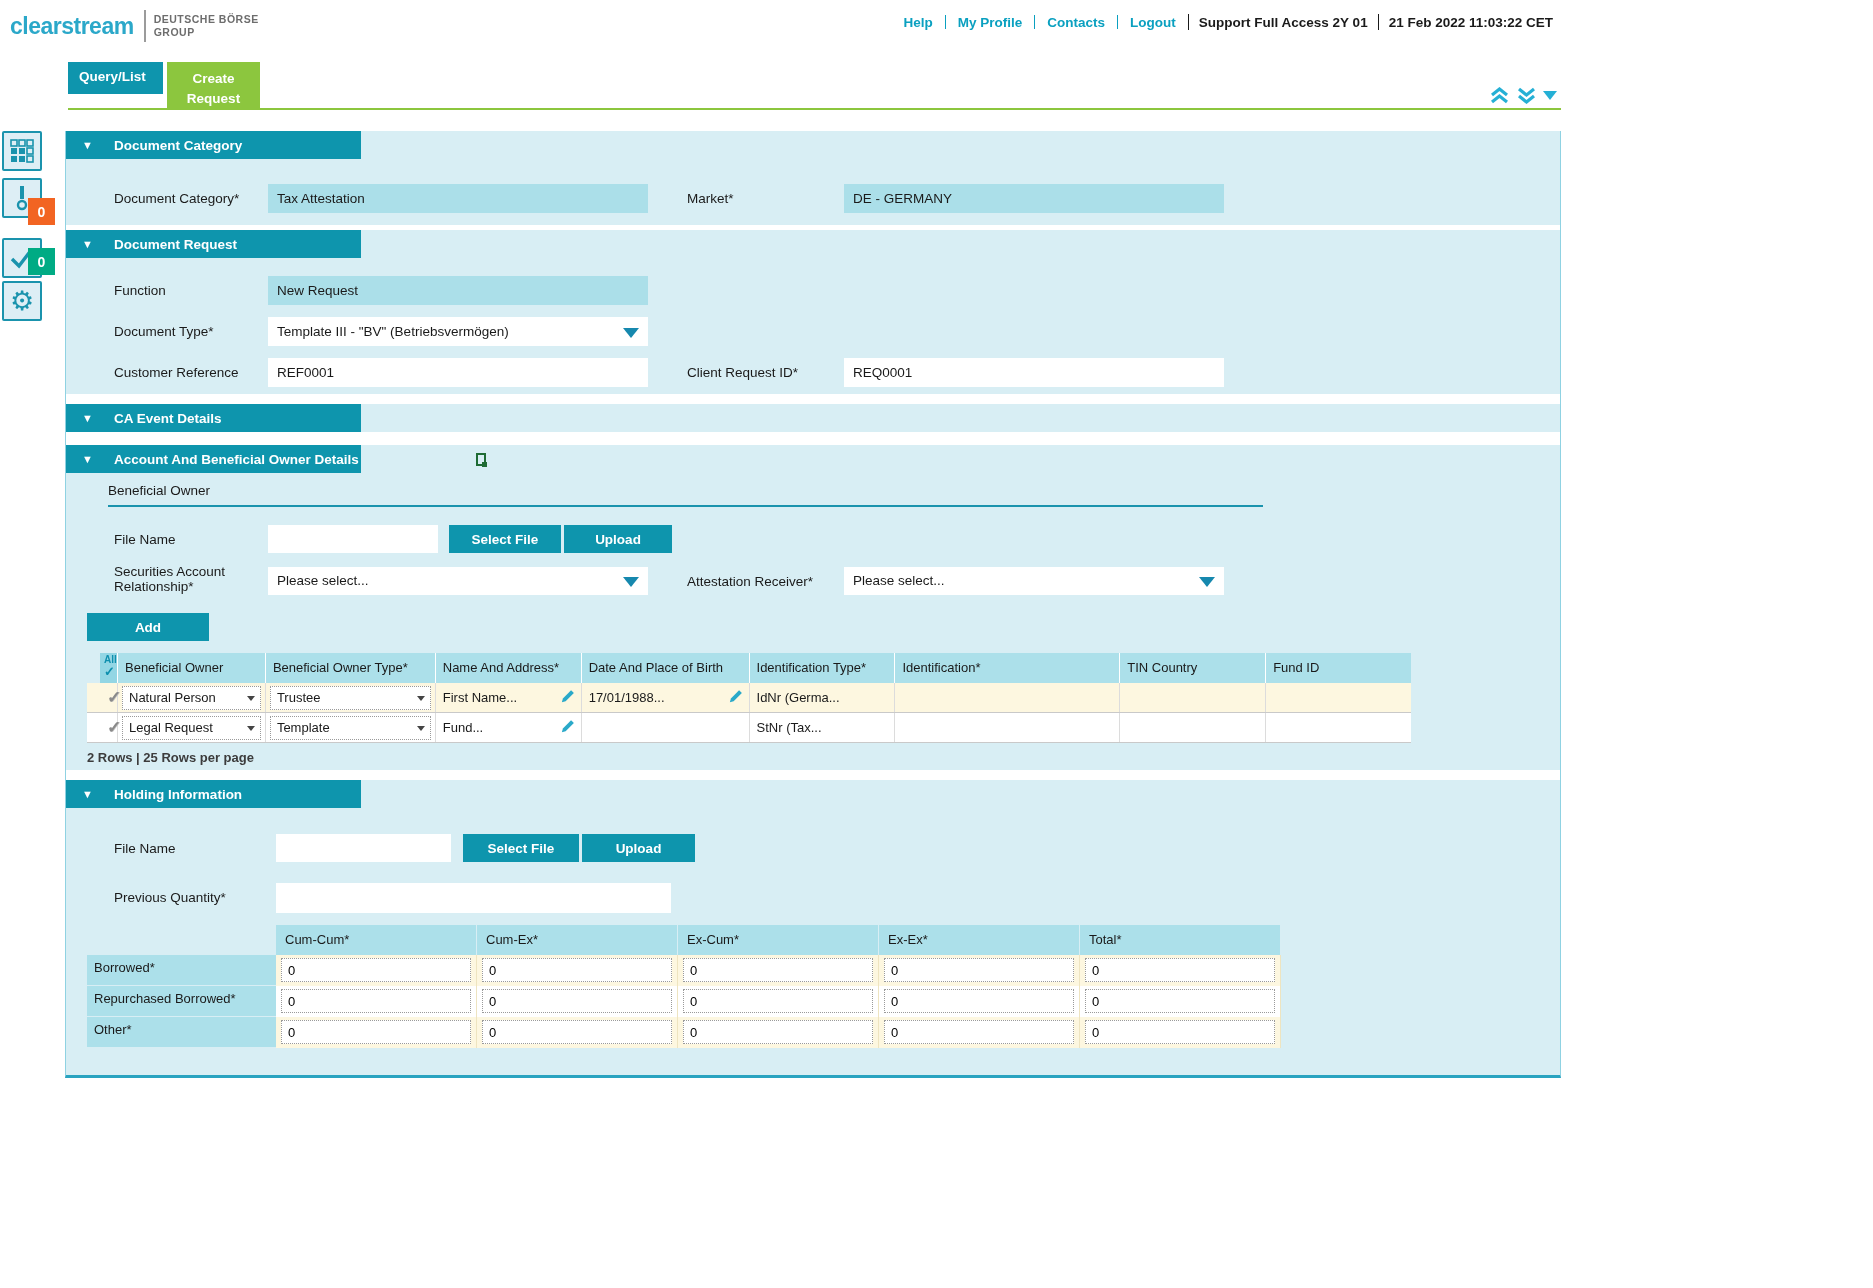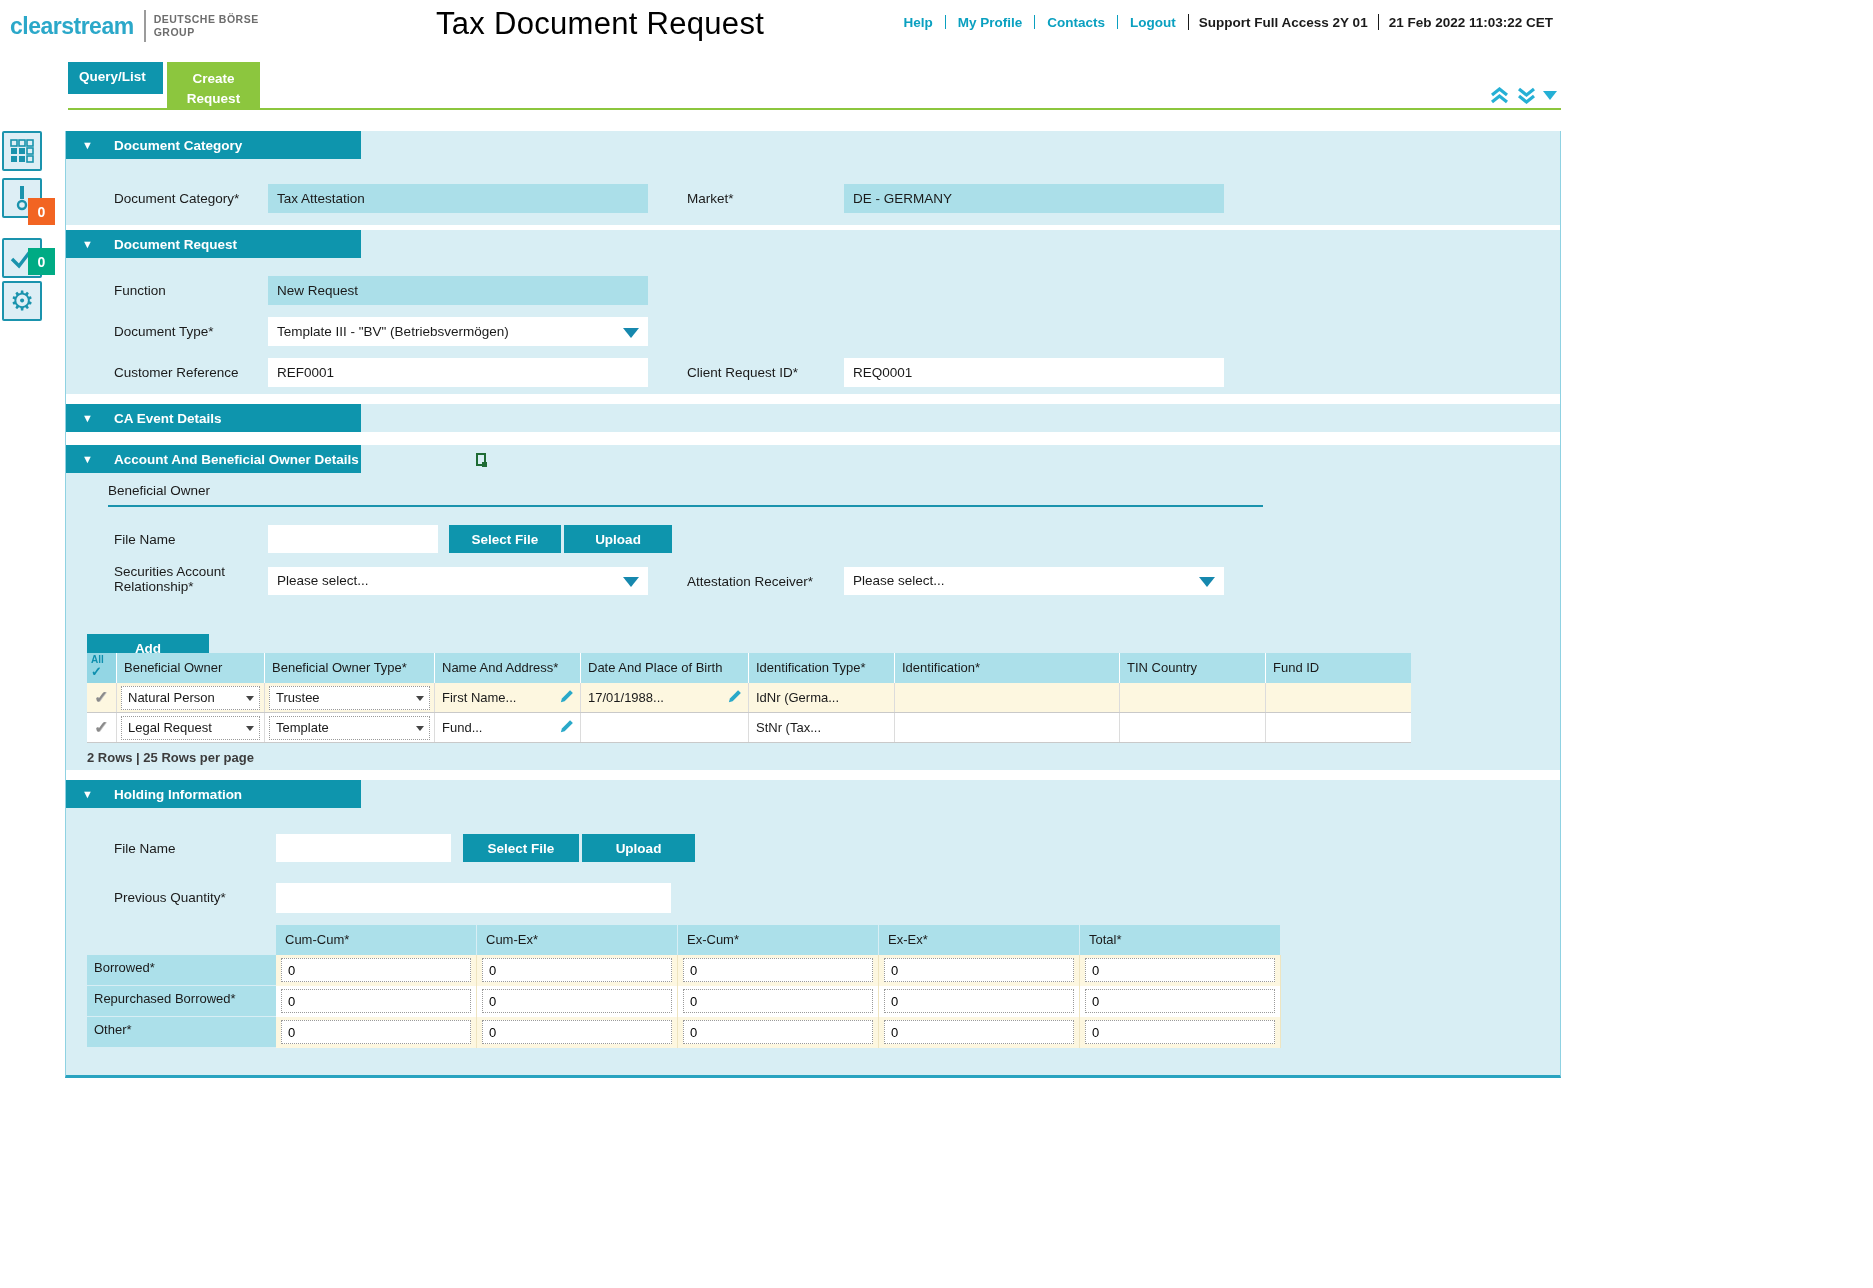--- a/index.html
+++ b/index.html
@@ -65,21 +65,21 @@
   .bo-table { position:absolute; left:21px; top:208px; width:1324px; font-size:13px; }
   .bo-hrow, .bo-row { display:flex; }
   .bo-hc { background:#ace0ea; height:30px; padding:7px 6px 0 7px; font-size:13px; border-right:1px solid #fff; }
   .bo-hc.selall { background:#93d6e4; color:#0e8fae; padding:2px 0 0 4px; font-weight:bold; }
   .selall .all { font-size:10px; display:block; line-height:1; }
   .selall .allck { font-size:13px; line-height:1; display:block; }
   .bo-row { height:30px; border-bottom:1px solid #c9c9c9; }
   .bo-row.odd { background:#fdf7e0; }
   .bo-row.even { background:#fff; }
   .bo-c { border-right:1px solid #dcdcdc; padding:3px 4px; display:flex; align-items:center; }
-  .c0{width:30px;} .c1{width:148px;} .c2{width:170px;} .c3{width:146px;} .c4{width:168px;}
+  .c0{width:18px;margin-left:13px;} .c1{width:148px;} .c2{width:170px;} .c3{width:146px;} .c4{width:168px;}
   .c5{width:146px;} .c6{width:225px;} .c7{width:146px;} .c8{width:145px; border-right:none;}
   .rowck { color:#8a8a8a; font-size:17px; font-weight:bold; text-shadow:1px 0 0 #c0c0c0; margin-left:3px; }
   .rsel { position:relative; width:100%; height:24px; background:#fff; border:1px dotted #9a9a9a; line-height:22px; padding:0 16px 0 6px; }
   .rsel .sarr { position:absolute; right:5px; top:9px; width:0; height:0; border-left:4px solid transparent; border-right:4px solid transparent; border-top:5px solid #444; }
   .ctext { flex:1; padding-left:3px; }
   .pencil { margin-right:2px; cursor:pointer; }
   .bo-foot { position:absolute; left:21px; top:305px; font-size:13px; color:#3c3c3c;font-weight:bold; }
 
   
   .h-table { position:absolute; left:21px; top:145px; width:1194px; font-size:13px; }
@@ -100,21 +100,20 @@
 
   <div class="top">
     <div class="logo">
       <span class="brand">clearstream</span>
       <span class="logo-div"></span>
       <span class="group">
         <span>DEUTSCHE BÖRSE</span><br>
         <span>GROUP</span>
       </span>
     </div>
-    <div class="page-title">Tax Document Request</div>
     <div class="nav">
       <a href="#">Help</a>
       <span class="vsep"></span>
       <a href="#">My Profile</a>
       <span class="vsep"></span>
       <a href="#">Contacts</a>
       <span class="vsep"></span>
       <a href="#">Logout</a>
       <span class="dsep"></span>
       <span class="sess">Support Full Access 2Y 01</span>
@@ -231,21 +230,21 @@
       <div class="dd" style="left:202px; top:122px; width:380px; height:28px; line-height:28px;">
         <span>Please select...</span>
         <span class="arr" style="top:10px;"></span>
       </div>
       <span class="lbl" style="left:621px; top:129px;">Attestation Receiver*</span>
       <div class="dd" style="left:778px; top:122px; width:380px; height:28px; line-height:28px;">
         <span>Please select...</span>
         <span class="arr" style="top:10px;"></span>
       </div>
 
-      <button class="btn" style="left:21px; top:168px; width:122px;margin-top:21px;">Add</button>
+      <button class="btn" style="left:21px; top:168px; width:122px;">Add</button>
 
       <div class="bo-table">
         <div class="bo-hrow">
           <div class="bo-hc c0 selall">
             <span class="all">All</span>
             <span class="allck">✓</span>
           </div>
           <div class="bo-hc c1">Beneficial Owner</div>
           <div class="bo-hc c2">Beneficial Owner Type*</div>
           <div class="bo-hc c3">Name And Address*</div>

